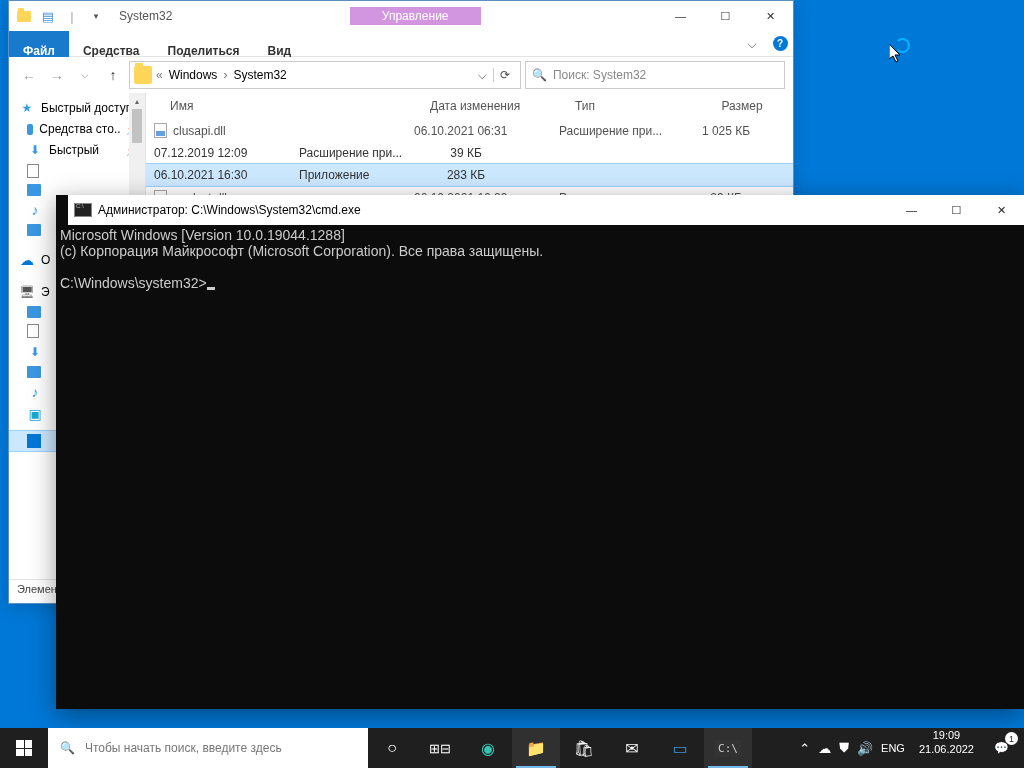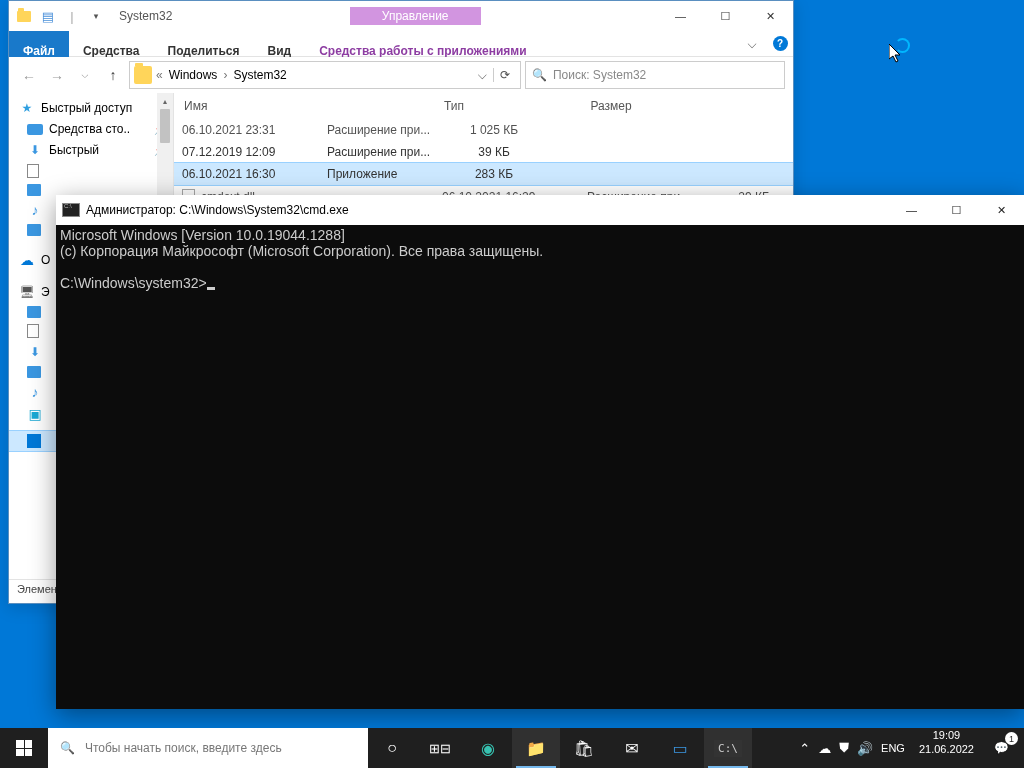--- a/index.html
+++ b/index.html
@@ -53,42 +53,42 @@
 .sidebar .ic.vid { background:#3b97e1; height:12px; width:14px; border-radius:1px;}
 .sidebar .ic.cloud { color:#0078d7; font-size:14px;}
 .sidebar .ic.pc { color:#555;}
 .sidebar .ic.cube { color:#1ba8d4; font-size:14px;}
 .sidebar .ic.w10 { background:#0078d7; width:14px; height:14px;}
 .sidebar .sb-scroll { position:absolute; right:0; top:0; width:16px; height:100%; background:#f0f0f0; display:flex; flex-direction:column;}
 .sidebar .sb-scroll .arr{height:16px;display:flex;align-items:center;justify-content:center;font-size:8px;color:#666;}
 .sidebar .sb-scroll .thumb{margin:0 3px;background:#c2c2c2;height:34px;border-radius:1px;}
 
 .filelist { flex: 1; font-size: 12px; }
-.headers { display: flex; color: #555; padding: 2px 2px; }
+.headers { display: flex; color: #555; padding: 2px 16px; }
 .headers .col { padding: 4px 8px; }
 .col.name { width: 260px; }
 .col.date { width: 145px; }
 .col.type { width: 140px; }
 .col.size { width: 70px; text-align: center; }
 .row { display: flex; align-items: center; padding: 2px 0; }
 .row .col { padding: 2px 8px; white-space: nowrap; overflow: hidden; text-overflow: ellipsis; color: #333; }
 .row .col.name { display: flex; align-items: center; gap: 6px; }
 .row.sel { background: #cce8ff; outline: 1px solid #99d1ff; }
 .row.cut { opacity: .85; }
 .file-ic { width: 16px; height: 16px; display: flex; align-items: center; justify-content: center; }
 .file-ic.dll { border:1px solid #999; width:13px; height:15px; background:#fff; position:relative;}
 .file-ic.dll::after{content:''; position:absolute; bottom:1px; left:1px; right:1px; height:5px; background:linear-gradient(#4a90d9,#4a90d9);}
 .file-ic.exe { background:#222; width:15px; height:12px; border:1px solid #666; position:relative;}
 .file-ic.exe::before{content:'C:\\'; color:#ccc; font-size:6px; position:absolute; top:0; left:1px;}
 
 .statusbar { height: 24px; border-top: 1px solid #e3e3e3; font-size: 11px; padding: 3px 8px; color: #444; }
 
 
 .cmd { position: absolute; left: 56px; top: 195px; width: 968px; height: 514px; background: #0c0c0c; box-shadow: 0 6px 24px rgba(0,0,0,.4); display: flex; flex-direction: column; }
-.cmd .ctitle { height: 30px; background: #fff; display: flex; align-items: center; font-size: 12px; }
+.cmd .ctitle { height: 30px; background: #fff; display: flex; align-items: center; font-size: 12px; margin-left: 12px; }
 .cmd .ctitle .cic { width: 18px; height: 14px; background: #222; border: 1px solid #888; margin: 0 6px; position:relative;}
 .cmd .ctitle .cic::before{content:'C:\\';color:#bbb;font-size:6px;position:absolute;top:-1px;left:1px;}
 .cmd .ctitle .spacer { flex: 1; }
 .cmd .ctitle .ctl { width: 45px; height: 30px; display: flex; align-items: center; justify-content: center; font-size: 11px; color:#222;}
 .cmd .term { flex: 1; padding: 2px 4px; font-family: Consolas, monospace; font-size: 14px; color: #ccc; line-height: 16px; white-space: pre; }
 .cmd .cursor { display: inline-block; width: 8px; height: 3px; background: #ccc; vertical-align: baseline; position:relative; top:2px; animation: blink 1s steps(1) infinite;}
 @keyframes blink { 50% { opacity: 0; } }
 
 
 .taskbar { position: absolute; left: 0; bottom: 0; width: 100%; height: 40px; background: #1f1f1f; display: flex; align-items: stretch; color: #fff; font-size: 12px; }
@@ -133,21 +133,20 @@
     <div class="spacer"></div>
     <div class="ctl">―</div>
     <div class="ctl">☐</div>
     <div class="ctl close">✕</div>
   </div>
   <div class="ribbon">
     <div class="tab file">Файл</div>
     <div class="tab">Средства</div>
     <div class="tab">Поделиться</div>
     <div class="tab">Вид</div>
-    <div class="tab tools">Средства работы с приложениями</div>
     <div class="rspacer"></div>
     <div class="chev">⌵</div>
     <div class="help">
         <div class="q">?</div>
       </div>
   </div>
   <div class="addrbar">
     <div class="navbtn">←</div>
     <div class="navbtn">→</div>
     <div class="navbtn" style="font-size:9px">⌵</div>
@@ -230,26 +229,31 @@
       <div class="sb-scroll">
           <div class="arr">▴</div>
           <div class="thumb"></div>
           <div style="flex:1"></div>
           <div class="arr">▾</div>
         </div>
     </div>
     <div class="filelist">
       <div class="headers">
         <div class="col name">Имя</div>
+        <div class="col date">Дата изменения</div>
         <div class="col type">Тип</div>
         <div class="col size">Размер</div>
       </div>
       <div id="rows">
           <div class="row cut">
-            <div class="col date">06.10.2021 23:31</div>
+            <div class="col name">
+              <span class="file-ic dll"></span>
+              <span>clusapi.dll</span>
+            </div>
+            <div class="col date">06.10.2021 06:31</div>
             <div class="col type">Расширение при...</div>
             <div class="col size">1 025 КБ</div>
           </div>
           <div class="row">
             <div class="col date">07.12.2019 12:09</div>
             <div class="col type">Расширение при...</div>
             <div class="col size">39 КБ</div>
           </div>
           <div class="row sel">
             <div class="col date">06.10.2021 16:30</div>

